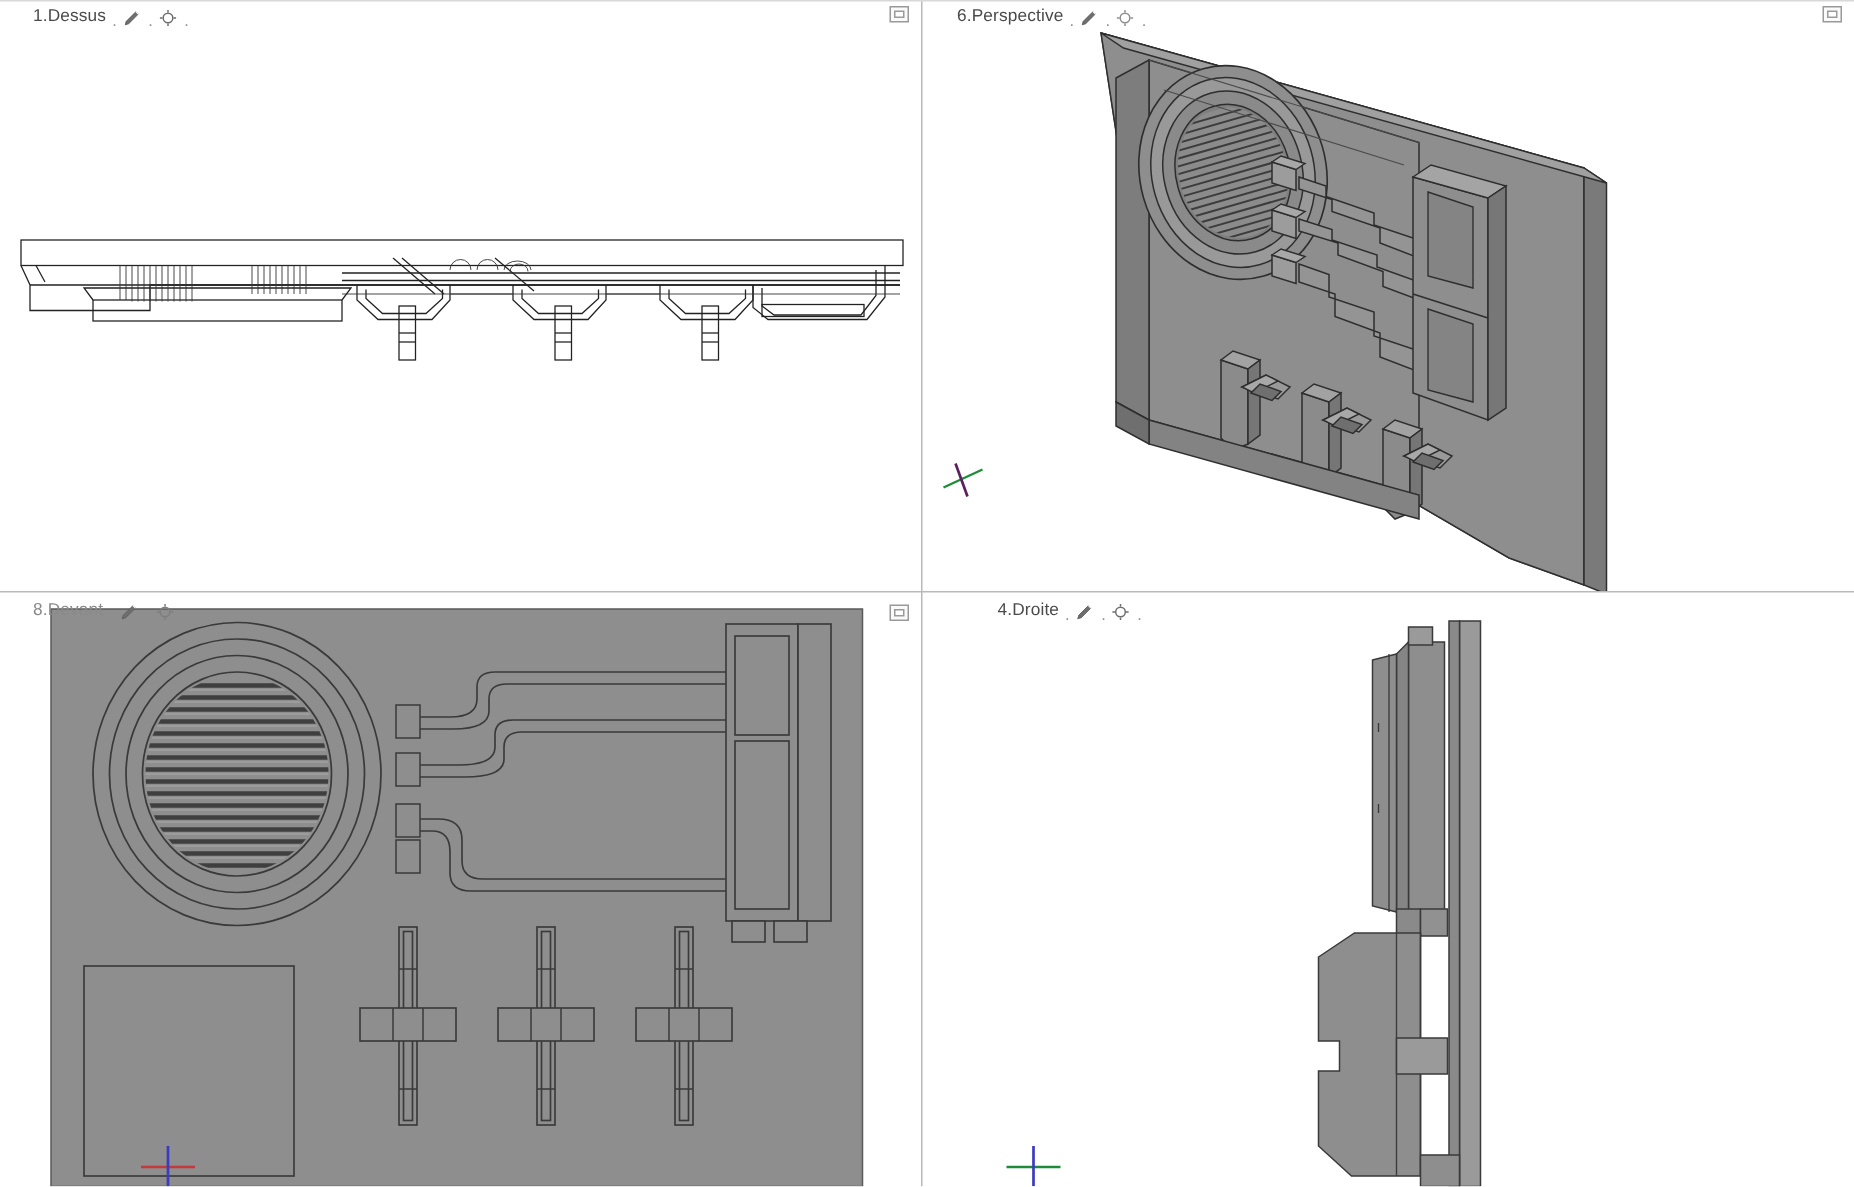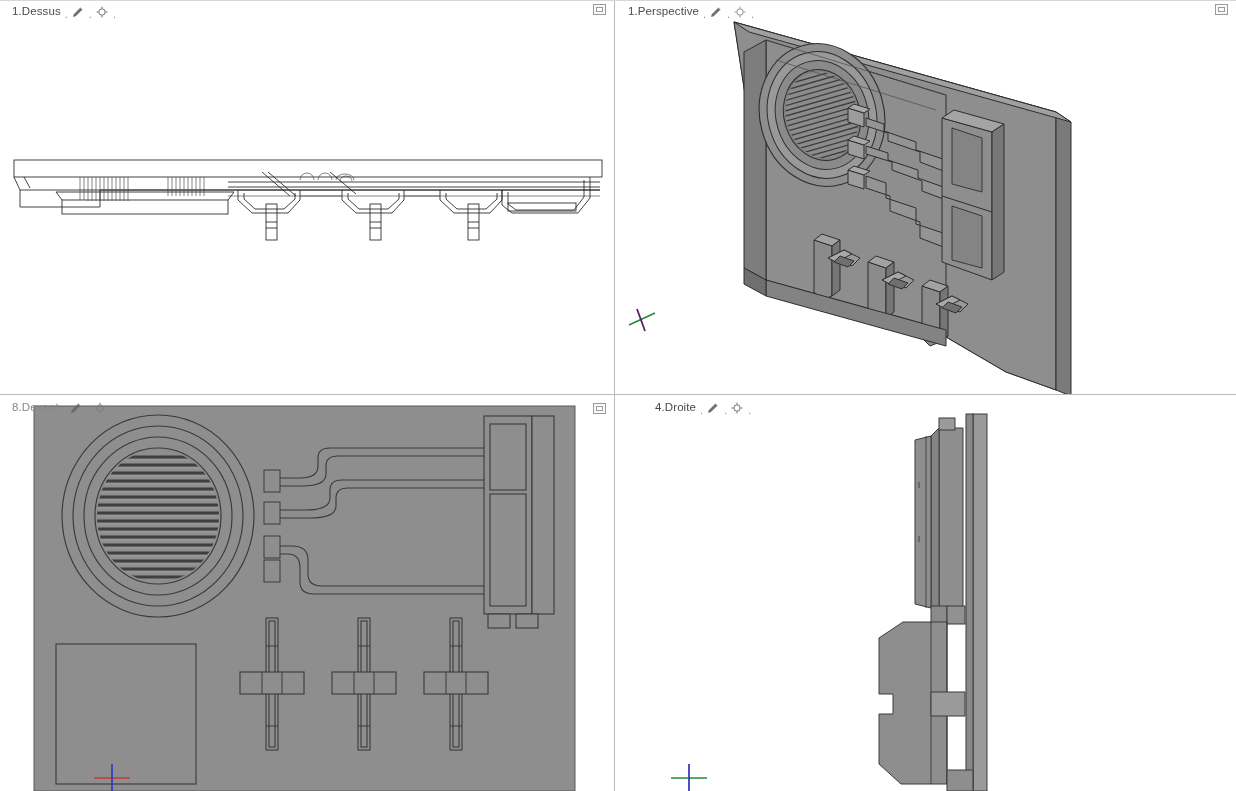--- a/index.html
+++ b/index.html
@@ -30,21 +30,21 @@
   
   .sep-v { position:absolute; left:614px; top:0; width:1px; height:791px; background:#b9b9b9; z-index:40; }
   .sep-h { position:absolute; left:0; top:394px; width:1236px; height:1px; background:#b9b9b9; z-index:40; }
   .edge-top { position:absolute; left:0; top:0; width:1236px; height:1px; background:#d8d8d8; z-index:41; }
 
   
   .vp-title {
     position:absolute; left:0; top:0;
     height:22px;
     display:flex; align-items:center;
-    padding-left:12px;
+    padding-left:22px;
     z-index:30;
     pointer-events:none;
     white-space:nowrap;
   }
   .vp-title .name {
     font-size:11.5px;
     color:#4a4a4a;
     letter-spacing:0.1px;
     pointer-events:auto;
   }
@@ -314,21 +314,21 @@
     </svg>
 
     <div class="gizmo" style="left:9px; top:303px; width:34px; height:34px;">
       <svg width="34" height="34" viewBox="0 0 34 34">
         <path d="M4,22 L30,10" stroke="#1e8c3a" stroke-width="1.6"></path>
         <path d="M12,6 L20,28" stroke="#5b2060" stroke-width="1.8"></path>
       </svg>
     </div>
 
     <div class="vp-title">
-      <span class="name">1.Perspective</span>
+      <span class="name">6.Perspective</span>
       <span class="dot-sep">.</span>
       <span class="ticon">
         <svg width="14" height="14" viewBox="0 0 14 14">
           <path d="M2.5,11.5 L3.2,9.2 L9.6,2.8 L11.2,4.4 L4.8,10.8 Z" fill="#6e6e6e" stroke="#5a5a5a" stroke-width="0.6"></path>
           <path d="M9.6,2.8 L11.2,4.4" stroke="#ffffff" stroke-width="0.7"></path>
         </svg>
       </span>
       <span class="dot-sep">.</span>
       <span class="ticon">
         <svg width="14" height="14" viewBox="0 0 14 14">

